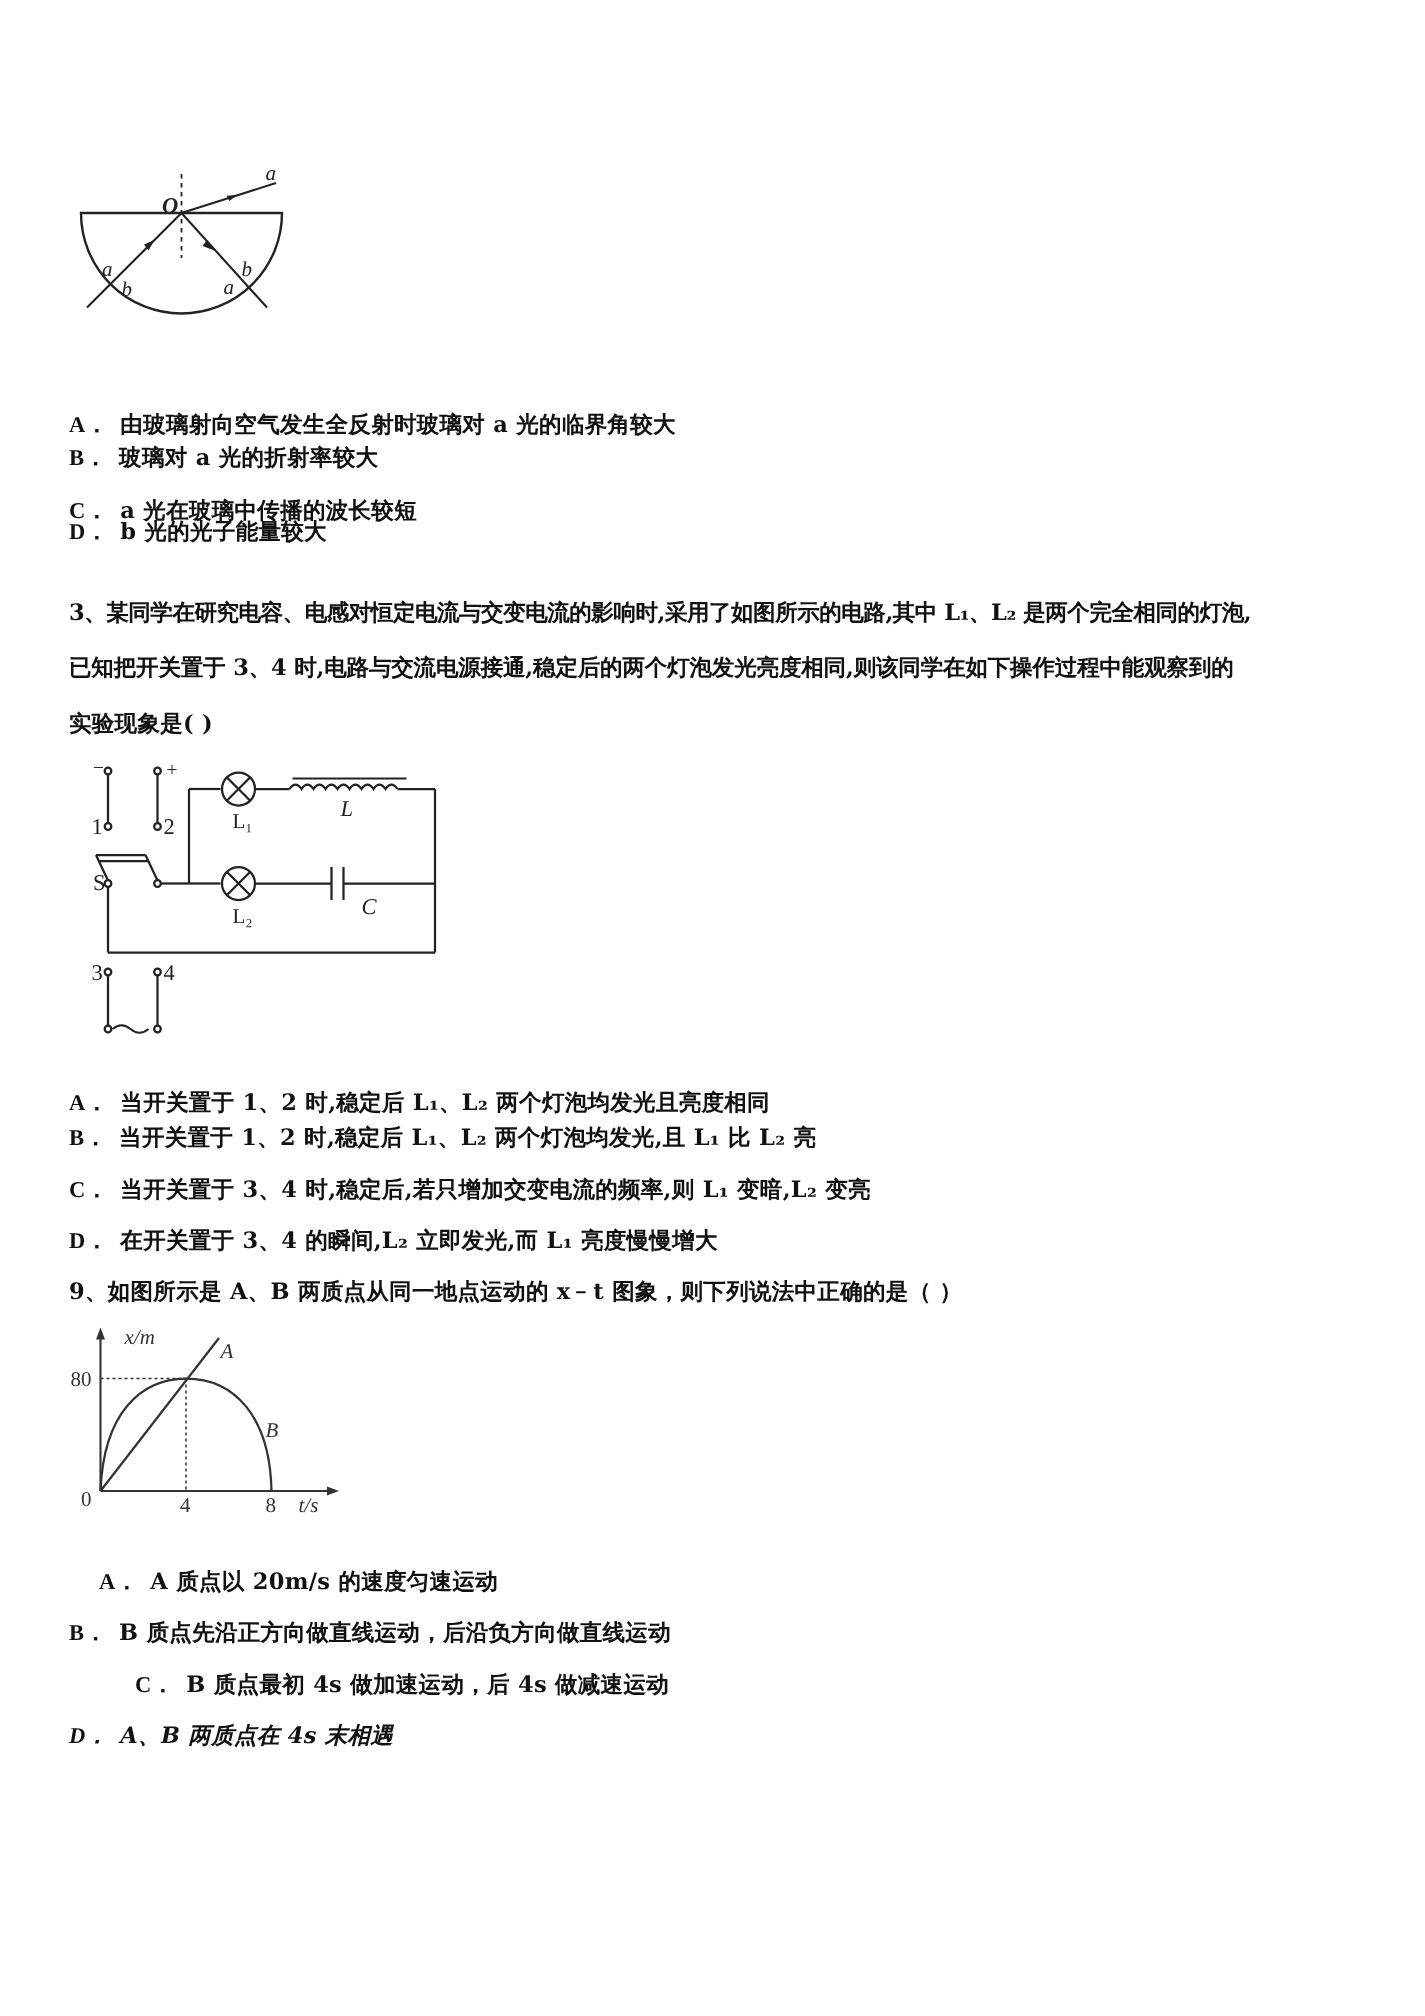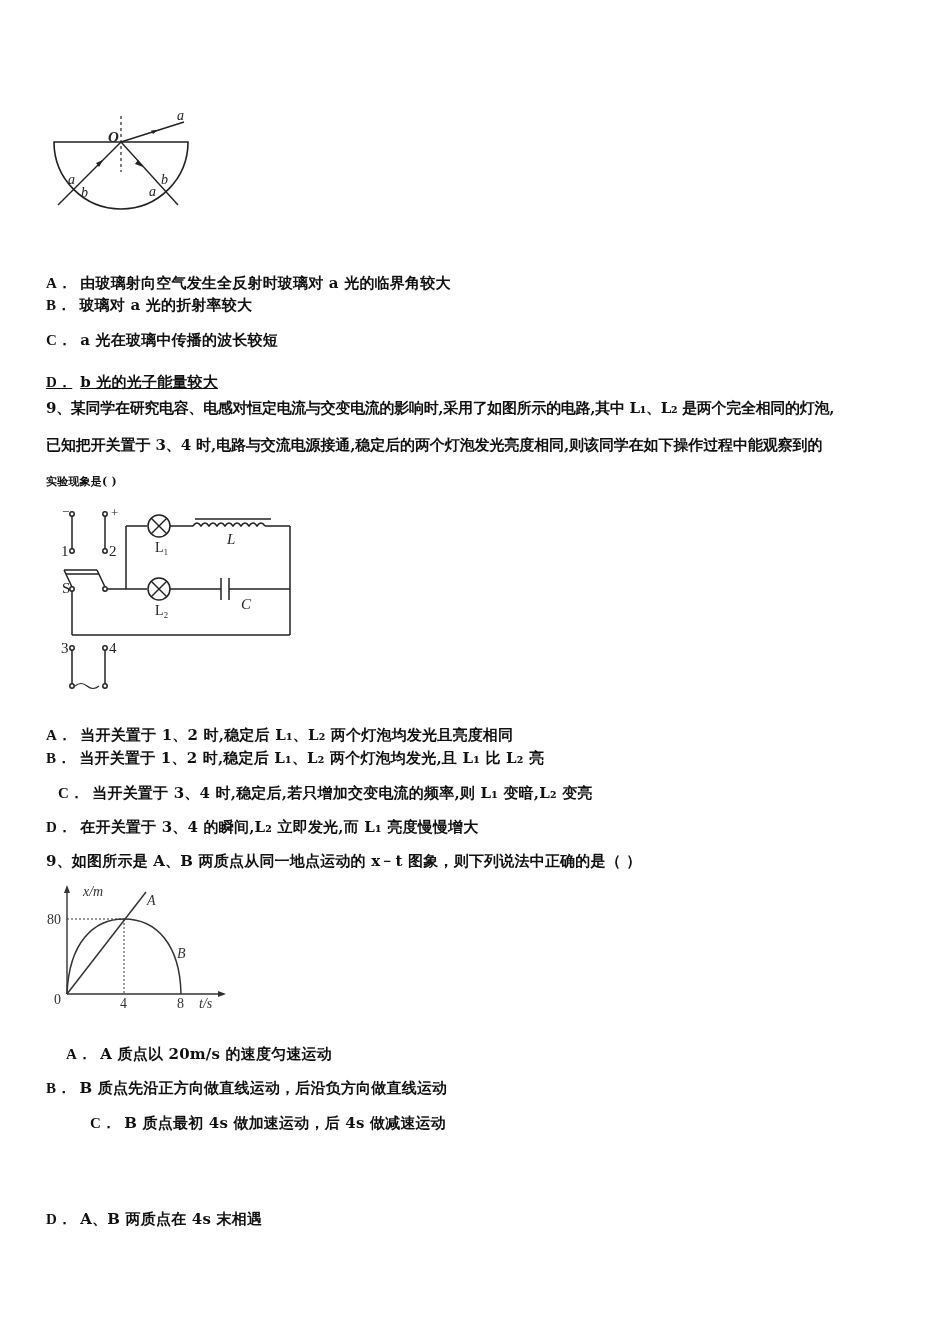--- a/index.html
+++ b/index.html
@@ -44,27 +44,27 @@
 
 <div class="line" style="top:273px;">
   <span class="opt-letter">A．</span><span>由玻璃射向空气发生全反射时玻璃对 a 光的临界角较大</span>
 </div>
 <div class="line" style="top:295px;">
   <span class="opt-letter">B．</span><span>玻璃对 a 光的折射率较大</span>
 </div>
 <div class="line" style="top:330px;">
   <span class="opt-letter">C．</span><span>a 光在玻璃中传播的波长较短</span>
 </div>
-<div class="line" style="top:372px;text-decoration:underline;">
+<div class="line" style="top:344px;">
   <span class="opt-letter">D．</span><span>b 光的光子能量较大</span>
 </div>
 
-<div class="line q-text" style="top:398px; font-size:15px; letter-spacing:-0.3px;">9、某同学在研究电容、电感对恒定电流与交变电流的影响时,采用了如图所示的电路,其中 L₁、L₂ 是两个完全相同的灯泡,</div>
+<div class="line q-text" style="top:398px; font-size:15px; letter-spacing:-0.3px;">3、某同学在研究电容、电感对恒定电流与交变电流的影响时,采用了如图所示的电路,其中 L₁、L₂ 是两个完全相同的灯泡,</div>
 <div class="line q-text" style="top:435px; font-size:15px; letter-spacing:-0.1px;">已知把开关置于 3、4 时,电路与交流电源接通,稳定后的两个灯泡发光亮度相同,则该同学在如下操作过程中能观察到的</div>
-<div class="line q-text" style="top:472px; font-size:11px;">实验现象是( )</div>
+<div class="line q-text" style="top:472px; font-size:15px;">实验现象是( )</div>
 
 <svg class="abs" style="left:58px; top:505px;" width="240" height="190" viewBox="0 0 240 190">
   <g stroke="#222" stroke-width="1.5" fill="none">
 
     <line x1="14" y1="9" x2="14" y2="46"></line>
     <line x1="47" y1="9" x2="47" y2="46"></line>
     <circle cx="14" cy="9" r="2.2" fill="#fff"></circle>
     <circle cx="47" cy="9" r="2.2" fill="#fff"></circle>
     <circle cx="14" cy="46" r="2.2" fill="#fff"></circle>
     <circle cx="47" cy="46" r="2.2" fill="#fff"></circle>
@@ -122,21 +122,21 @@
   <text x="3" y="148" font-size="15" fill="#222">3</text>
   <text x="51" y="148" font-size="15" fill="#222">4</text>
 </svg>
 
 <div class="line" style="top:714px;margin-top:11px;">
   <span class="opt-letter">A．</span><span>当开关置于 1、2 时,稳定后 L₁、L₂ 两个灯泡均发光且亮度相同</span>
 </div>
 <div class="line" style="top:748px;">
   <span class="opt-letter">B．</span><span>当开关置于 1、2 时,稳定后 L₁、L₂ 两个灯泡均发光,且 L₁ 比 L₂ 亮</span>
 </div>
-<div class="line" style="top:783px;margin-left:12px;">
+<div class="line" style="top:783px;">
   <span class="opt-letter">C．</span><span>当开关置于 3、4 时,稳定后,若只增加交变电流的频率,则 L₁ 变暗,L₂ 变亮</span>
 </div>
 <div class="line" style="top:817px;">
   <span class="opt-letter">D．</span><span>在开关置于 3、4 的瞬间,L₂ 立即发光,而 L₁ 亮度慢慢增大</span>
 </div>
 
 <div class="line" style="top:851px;">9、如图所示是 A、B 两质点从同一地点运动的 x﹣t 图象，则下列说法中正确的是（ ）</div>
 
 <svg class="abs" style="left:44px; top:882px;" width="190" height="128" viewBox="0 0 190 128">
   <g stroke="#333" fill="none">
@@ -165,15 +165,15 @@
 
 <div class="line" style="top:1044px;margin-left:20px;">
   <span class="opt-letter">A．</span><span>A 质点以 20m/s 的速度匀速运动</span>
 </div>
 <div class="line" style="top:1078px;">
   <span class="opt-letter">B．</span><span>B 质点先沿正方向做直线运动，后沿负方向做直线运动</span>
 </div>
 <div class="line" style="top:1113px;margin-left:44px;">
   <span class="opt-letter">C．</span><span>B 质点最初 4s 做加速运动，后 4s 做减速运动</span>
 </div>
-<div class="line" style="top:1209px;">
+<div class="line" style="top:1147px;font-style:italic;">
   <span class="opt-letter">D．</span><span>A、B 两质点在 4s 末相遇</span>
 </div>
 
 </body></html>

